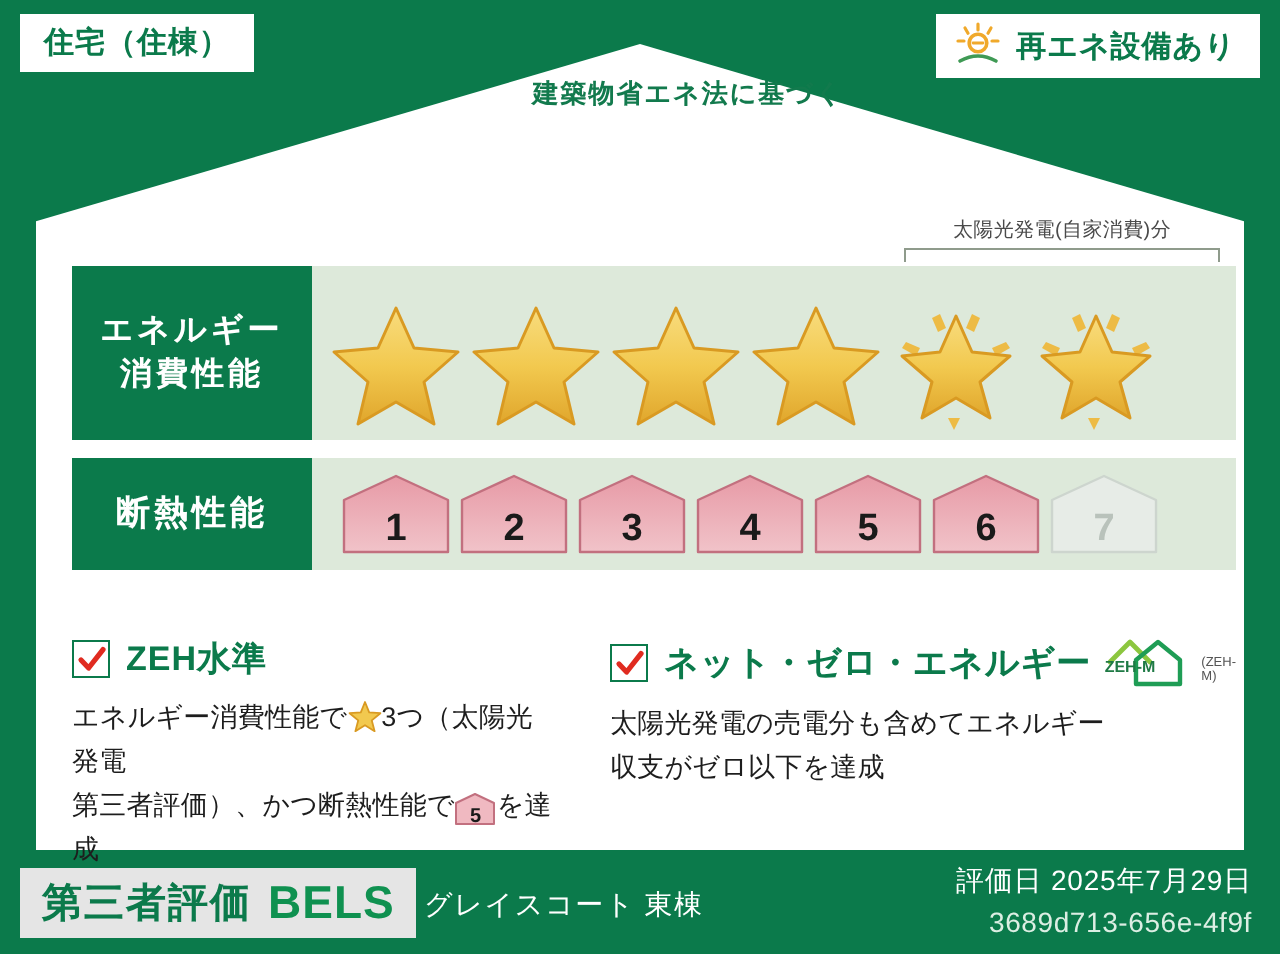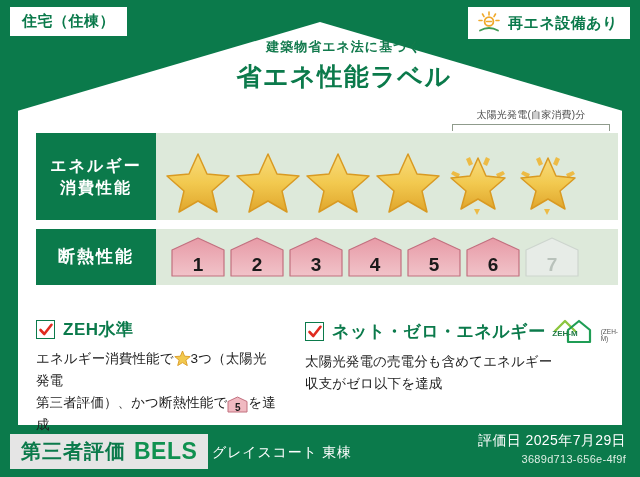--- a/index.html
+++ b/index.html
@@ -154,21 +154,21 @@
   #bels-jp { font-size: 20px; font-weight: 700; color: #0b7a4b; letter-spacing: 1px; }
   #bels-en { font-size: 23px; font-weight: 700; color: #0f9150; letter-spacing: .5px; }
   #building-name {
     position: absolute; left: 212px; top: 19px;
     font-size: 14px; color: #ffffff; letter-spacing: .8px; white-space: nowrap;
   }
   #eval-block {
     position: absolute; right: 14px; top: 7px; text-align: right;
   }
   #eval-date { font-size: 14px; color: #ffffff; letter-spacing: .4px; }
-  #eval-id { font-size: 11px; color: #dceee3; letter-spacing: .3px; margin-top: 3px; }
+  #eval-id { font-size: 14px; color: #dceee3; letter-spacing: .3px; margin-top: 3px; }
 </style>
 </head>
 <body>
 
 <div id="label-root">
 
   <div id="house-body"></div>
 
   <div class="corner-badge" id="badge-housing-type">
     <span class="txt">住宅（住棟）</span>
@@ -187,21 +187,20 @@
         <circle cx="13" cy="10.5" r="4.4" fill="none" stroke="#f0a92b" stroke-width="1.8"></circle>
         <path d="M10.5 10.5 h5" stroke="#f0a92b" stroke-width="1.4" stroke-linecap="round"></path>
         <path d="M4 19.5 Q13 14.5 22 19.5" fill="none" stroke="#3f9a55" stroke-width="1.8" stroke-linecap="round"></path>
       </svg>
     </span>
     <span class="txt">再エネ設備あり</span>
   </div>
 
   <div id="title-block">
     <div id="label-kicker">建築物省エネ法に基づく</div>
-    <div id="label-title">省エネ性能ラベル</div>
   </div>
 
   <div id="ratings">
 
     <div class="rating-row" id="row-energy">
       <div class="row-label">
         <span>エネルギー</span>
         <span>消費性能</span>
       </div>
       <div class="row-track">

